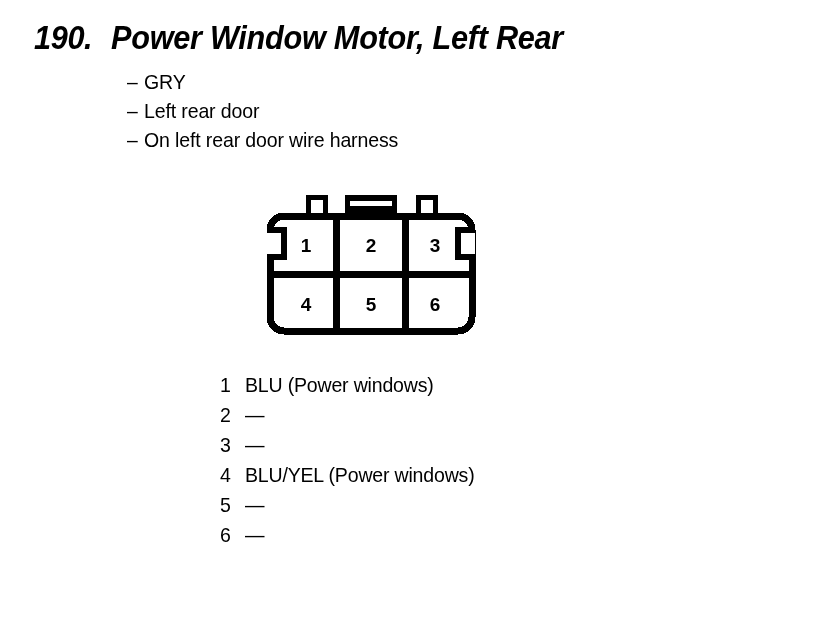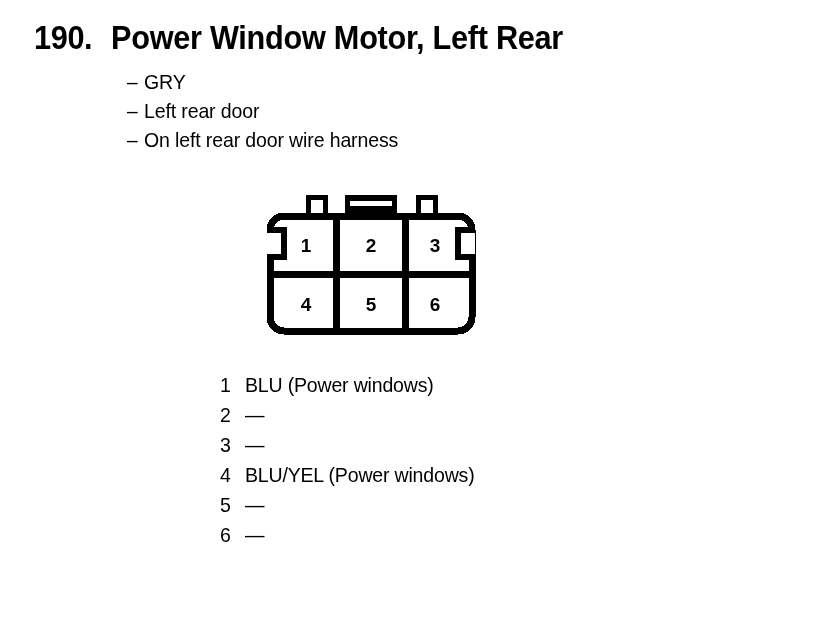--- a/index.html
+++ b/index.html
@@ -19,20 +19,21 @@
   }
 
   
   #title-row {
     position: absolute;
     left: 34px;
     top: 19px;
     display: flex;
     align-items: center;
     white-space: nowrap;
+    font-style: italic;
   }
   #title-number {
     font-size: 33px;
     font-weight: bold;
     letter-spacing: -0.4px;
     transform: scaleX(0.93);
     transform-origin: left bottom;
   }
   #title-text {
     font-size: 33px;

